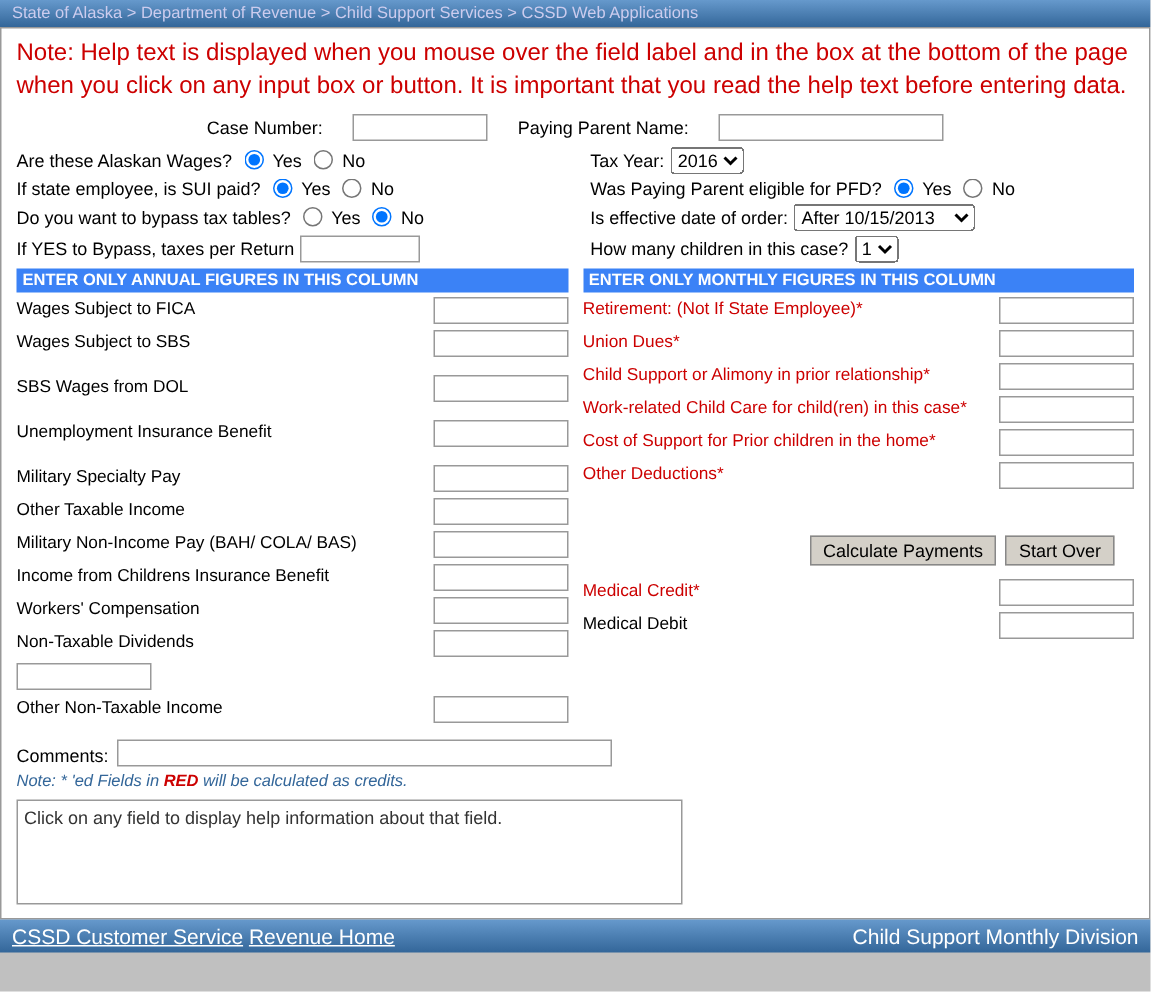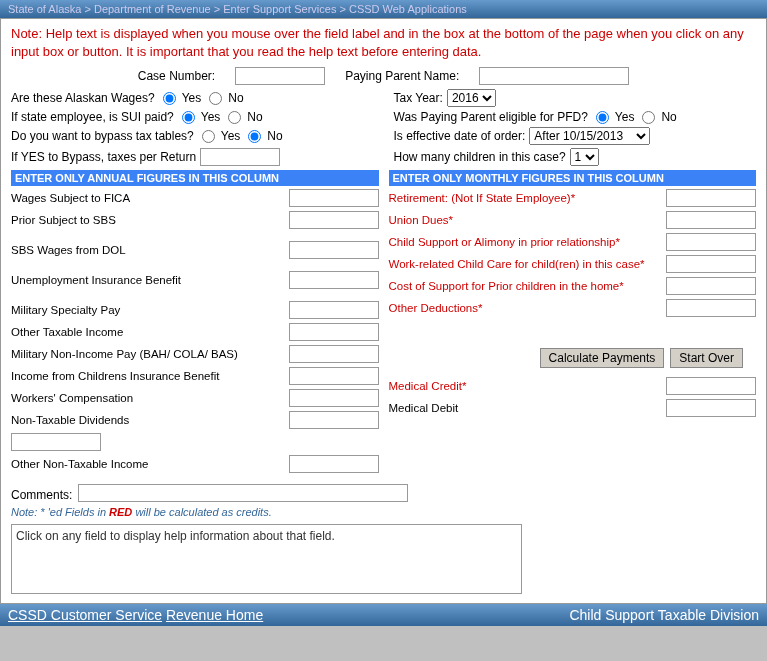--- a/index.html
+++ b/index.html
@@ -24,21 +24,21 @@
     .main-content {
       background: #fff;
       margin: 0;
       padding: 6px 10px;
       border: 1px solid #999;
     }
 
     
     .note-box {
       color: #c00;
-      font-size: 13px;
+      font-size: 16px;
       margin-bottom: 6px;
       line-height: 1.4;
     }
 
     
     .top-fields {
       display: flex;
       align-items: center;
       gap: 20px;
       margin-bottom: 4px;
@@ -151,21 +151,21 @@
       color: #336699;
       font-style: italic;
       margin-bottom: 6px;
     }
     .credits-note .red { color: #cc0000; font-weight: bold; }
 
     
     .help-text-area {
       border: 1px solid #999;
       background: #fff;
-      width: 511px;
+      width: 444px;
       height: 70px;
       font-size: 12px;
       padding: 4px;
       color: #333;
       resize: none;
       font-family: Arial, sans-serif;
     }
 
     
     .footer {
@@ -188,21 +188,21 @@
     }
   </style>
 </head>
 <body>
 
 <div class="breadcrumb-bar">
   <span>State of Alaska</span>
   <span> &gt; </span>
   <span>Department of Revenue</span>
   <span> &gt; </span>
-  <span>Enter Support Services</span>
+  <span>Child Support Services</span>
   <span> &gt; </span>
   <span>CSSD Web Applications</span>
 </div>
 
 <div class="main-content">
 
   
   <div class="note-box">
     <span>Note: Help text is displayed when you mouse over the field label and in the box at the bottom of the page when you click on any input box or button. It is important that you read the help text before entering data.</span>
   </div>
@@ -285,21 +285,21 @@
   <div class="form-columns">
 
     <div>
       <div class="column-header">Enter Only Annual Figures in this column</div>
 
       <div class="form-row">
         <span class="form-row-label">Wages Subject to FICA</span>
         <input class="form-row-input" type="text" style="">
       </div>
       <div class="form-row">
-        <span class="form-row-label">Prior Subject to SBS</span>
+        <span class="form-row-label">Wages Subject to SBS</span>
         <input class="form-row-input" type="text" style="">
       </div>
       <div class="spacer"></div>
       <div class="form-row">
         <span class="form-row-label">SBS Wages from DOL</span>
         <input class="form-row-input" type="text" style="">
       </div>
       <div class="spacer"></div>
       <div class="form-row">
         <span class="form-row-label">Unemployment Insurance Benefit</span>
@@ -402,14 +402,14 @@
   <textarea class="help-text-area" style="">Click on any field to display help information about that field.</textarea>
 
 </div>
 
 <div class="footer">
   <div>
     <a href="#">CSSD Customer Service</a>
     <span> </span>
     <a href="#">Revenue Home</a>
   </div>
-  <div class="footer-right">Child Support Taxable Division</div>
+  <div class="footer-right">Child Support Monthly Division</div>
 </div>
 
 </body></html>

